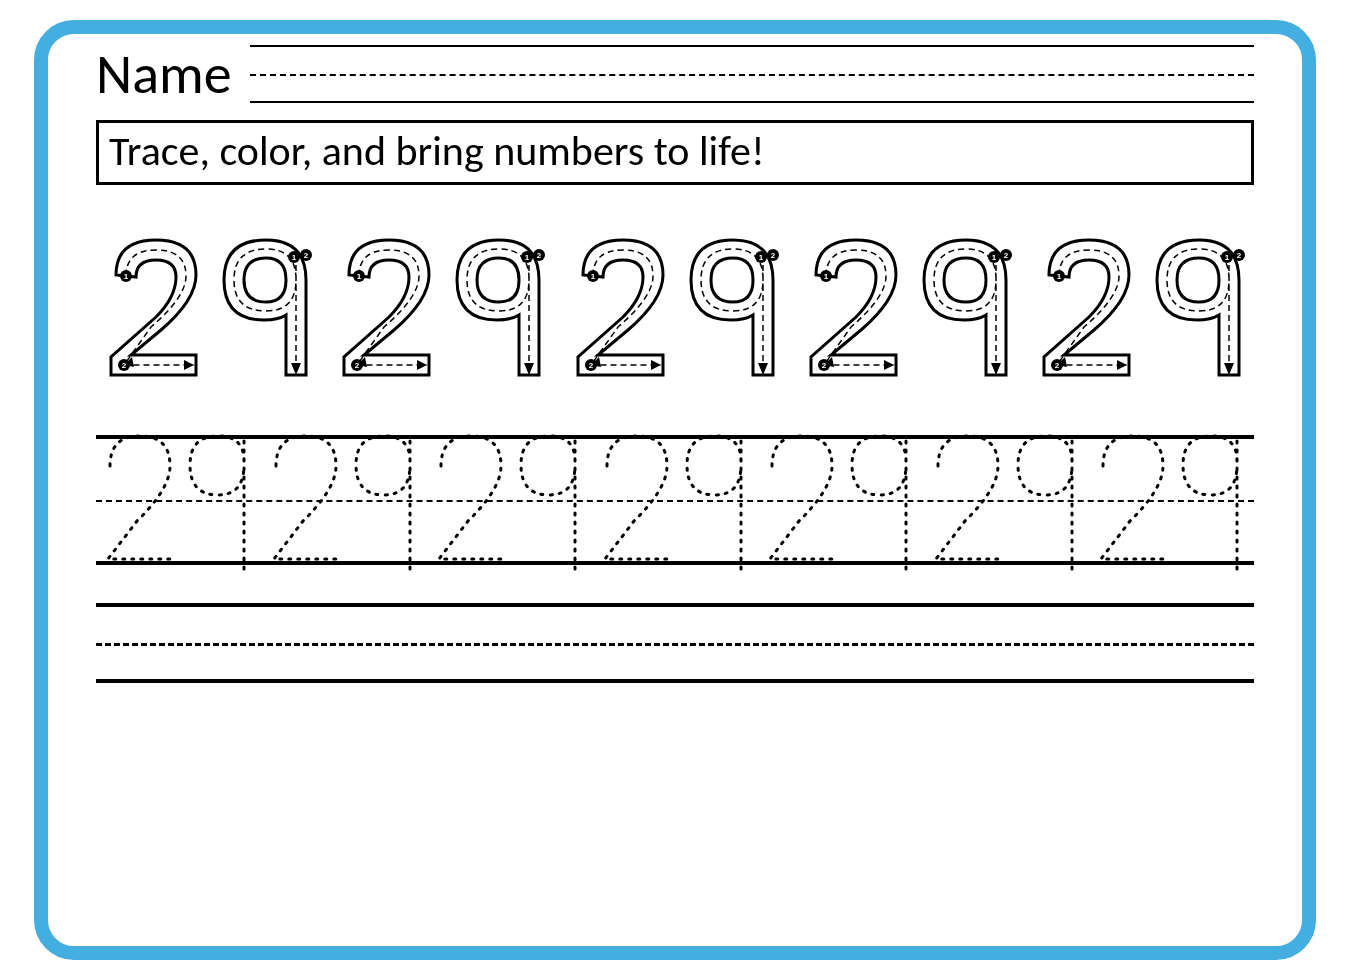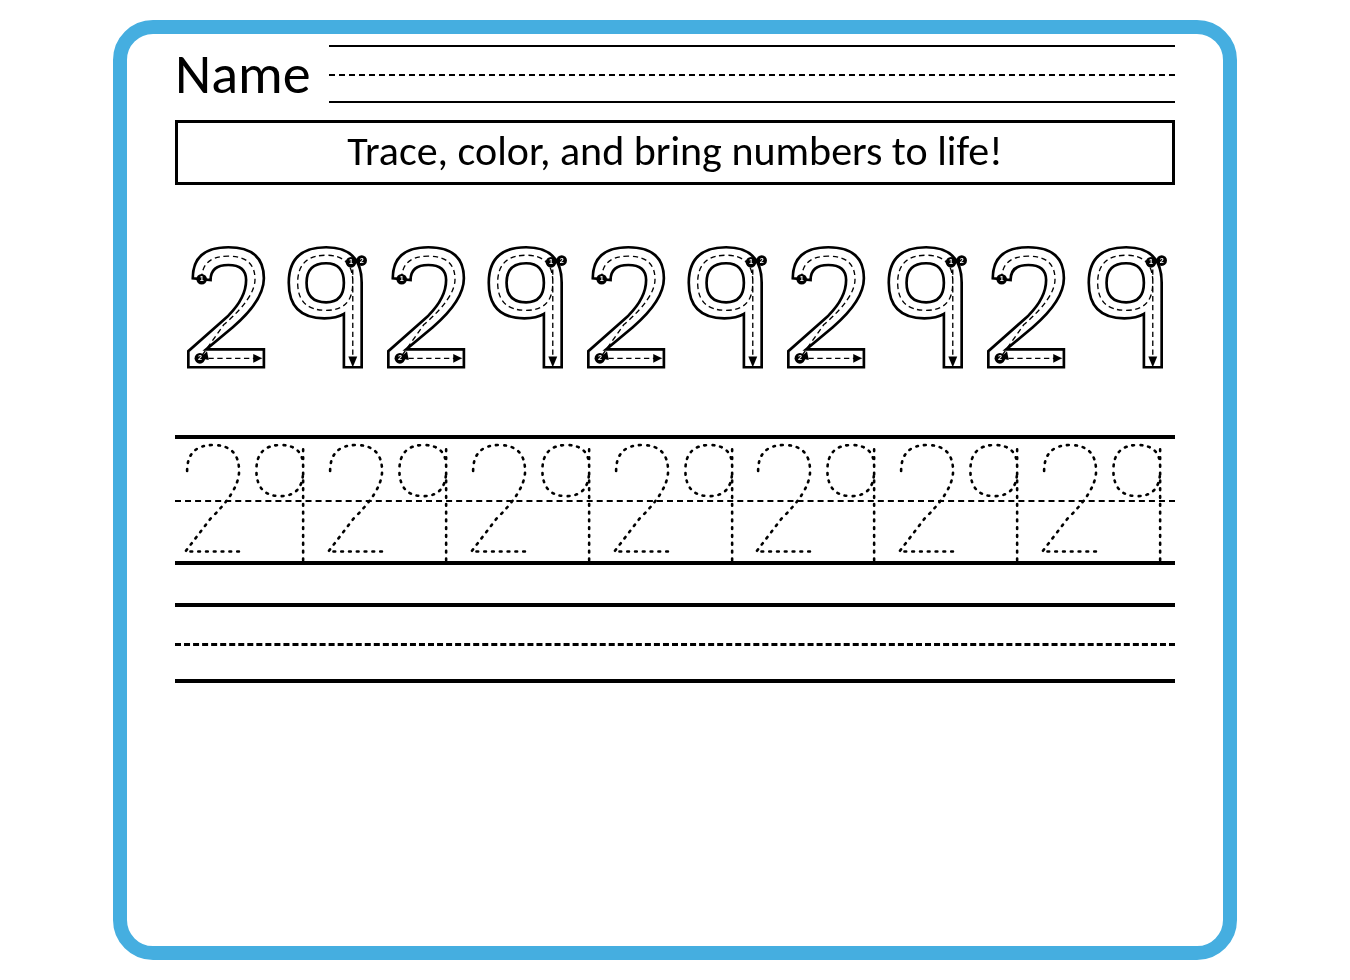--- a/index.html
+++ b/index.html
@@ -8,21 +8,21 @@
     padding: 0;
     width: 1350px;
     height: 980px;
     background: #fff;
     font-family: "Segoe UI", "Calibri", Arial, sans-serif;
     display: flex;
     align-items: center;
     justify-content: center;
   }
   .sheet {
-    width: 1124px;
+    width: 1282px;
     height: 940px;
     border: 14px solid #45aee0;
     border-radius: 40px;
     background: #fff;
     padding: 6px 48px 30px 48px;
     position: relative;
   }
   .name-row {
     display: flex;
     align-items: center;
@@ -44,21 +44,20 @@
   }
   .name-lines::before {
     content: "";
     position: absolute;
     left: 0; right: 0;
     top: 50%;
     border-top: 2px dashed #000;
   }
   .instruction-box {
     border: 3px solid #000;
-    text-align: center;
     font-size: 42px;
     padding: 2px 10px 6px 10px;
     margin-bottom: 20px;
   }
   .trace-big-row {
     display: flex;
     justify-content: space-between;
     align-items: center;
     margin: 40px 0 50px 0;
   }

